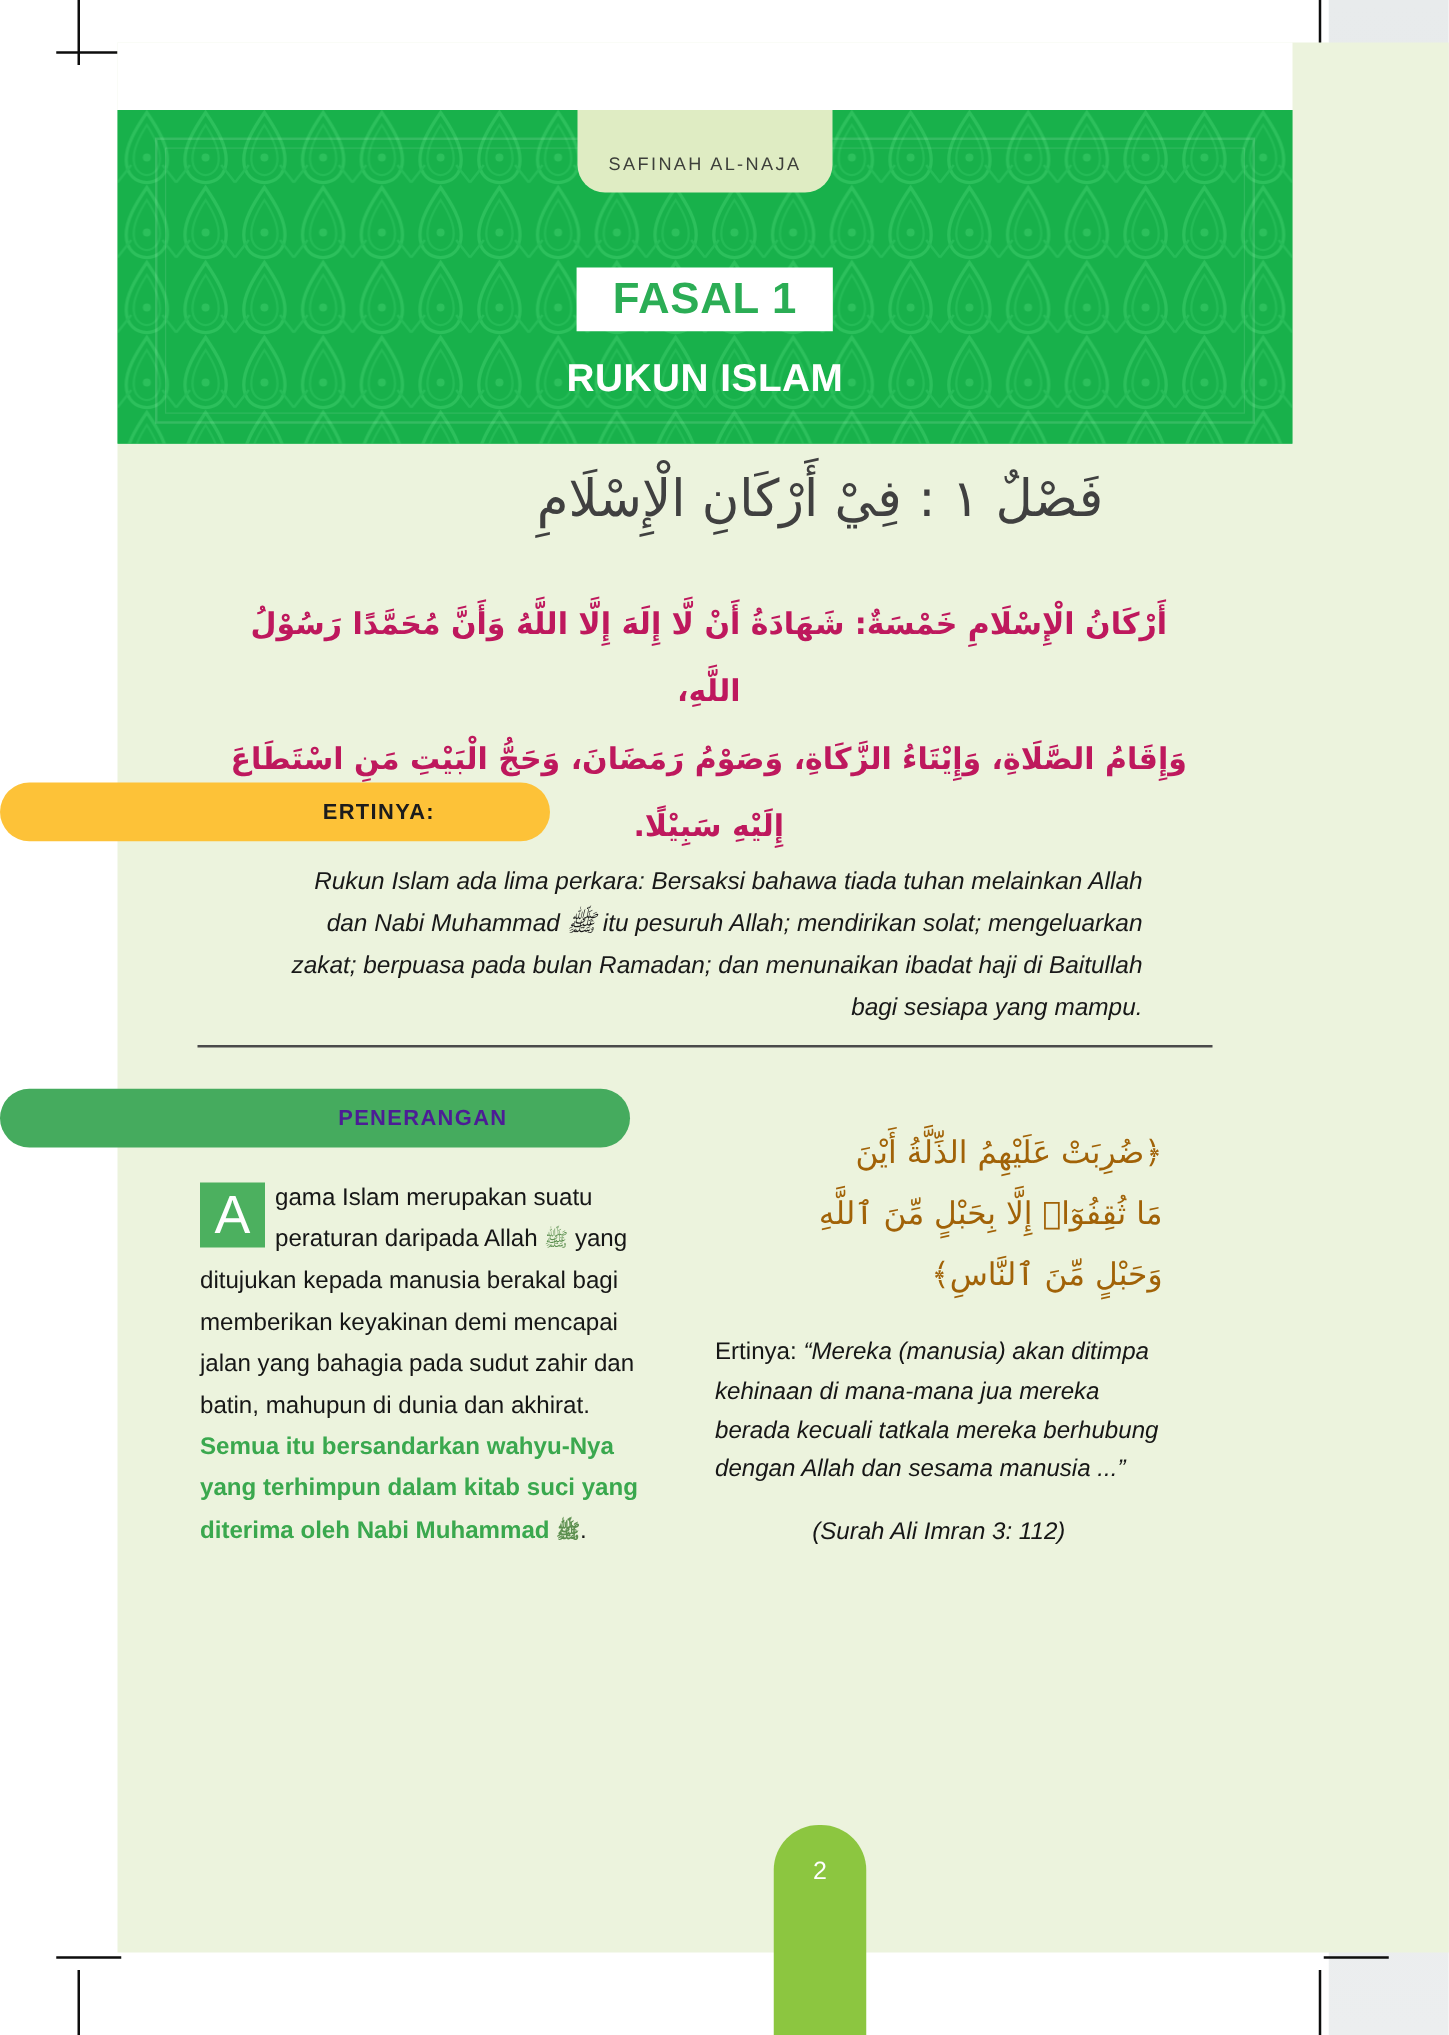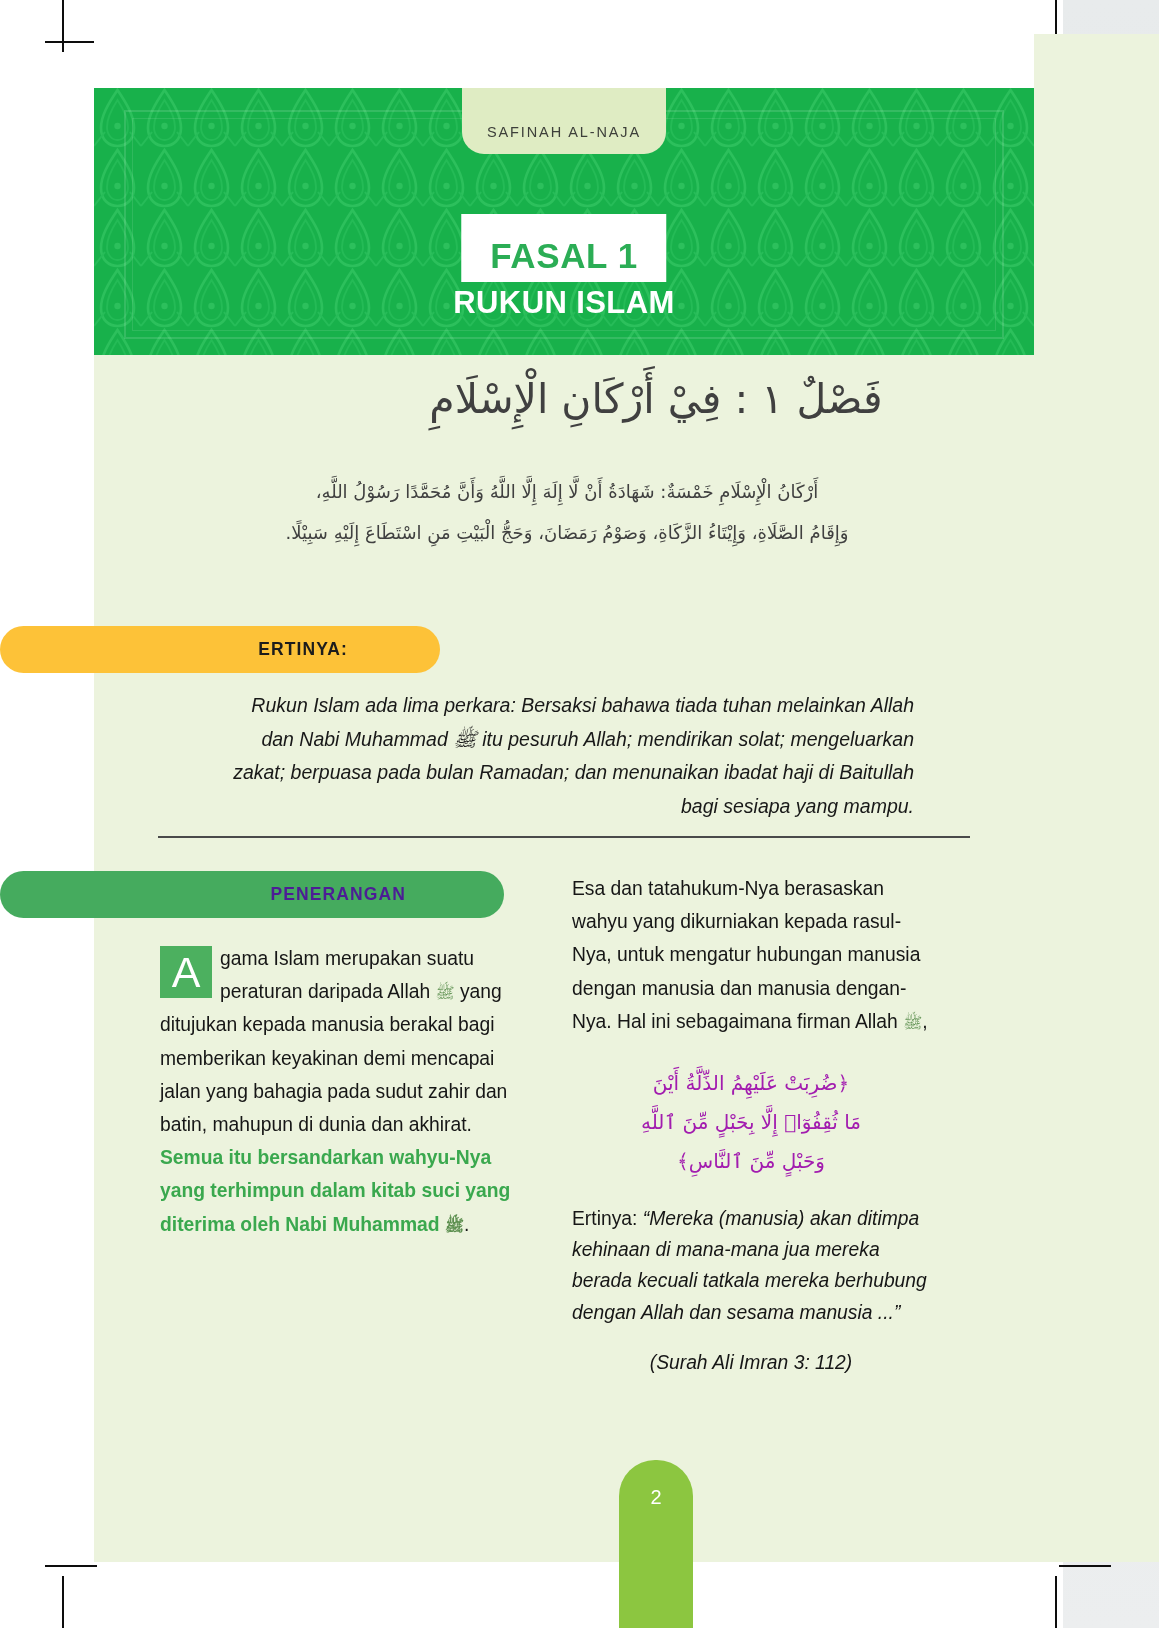--- a/index.html
+++ b/index.html
@@ -101,21 +101,21 @@
     color: #3d3f3a;
     font-weight: 400;
   }
 
   .fasal-box {
     position: absolute;
     left: 50%;
     transform: translateX(-50%);
     top: 126px;
     background: #ffffff;
-    padding: 24px 29px 9px 29px;
+    padding: 7px 29px 9px 29px;
     z-index: 4;
   }
   .fasal-box span {
     font-size: 35px;
     font-weight: 700;
     color: #2bad55;
     letter-spacing: 0.6px;
     line-height: 1;
     display: block;
   }
@@ -144,23 +144,24 @@
     line-height: 1.55;
   }
   .arabic-body {
     position: absolute;
     left: 78px;
     width: 790px;
     top: 438px;
     direction: rtl;
     text-align: center;
     font-family: "DejaVu Sans", "Liberation Sans", sans-serif;
-    font-size: 18px;
-    color: #404040;
+    font-size: 24px;
+    color: #be185d;
     line-height: 2.25;
+    font-weight: bold;
   }
 
   
   .pill {
     position: absolute;
     height: 47px;
     border-radius: 24px;
     display: flex;
     align-items: center;
     justify-content: flex-end;
@@ -241,25 +242,25 @@
     font-weight: 700;
   }
   .saw {
     font-family: "DejaVu Sans", serif;
     color: #5c8f4f;
     font-size: 0.82em;
   }
 
   .verse {
     direction: rtl;
-    text-align: center;
+    text-align: right;
     font-family: "DejaVu Sans", "Liberation Sans", sans-serif;
-    font-size: 20px;
+    font-size: 25px;
     line-height: 1.95;
-    color: #a21caf;
+    color: #a16207;
     margin: 26px 0 0 0;
   }
   .verse-trans {
     margin: 22px 0 0 0;
     font-size: 19.3px;
     line-height: 1.62;
     color: #161616;
   }
   .verse-trans em { }
   .surah {
@@ -356,23 +357,20 @@
       <span>PENERANGAN</span>
     </div>
 
     <div class="col col-left">
       <p class="para">
         <span class="dropcap">A</span><span>gama Islam merupakan suatu peraturan daripada Allah </span><span class="saw">ﷺ</span><span> yang ditujukan kepada manusia berakal bagi memberikan keyakinan demi mencapai jalan yang bahagia pada sudut zahir dan batin, mahupun di dunia dan akhirat. </span><span class="hl">Semua itu bersandarkan wahyu-Nya yang terhimpun dalam kitab suci yang diterima oleh Nabi Muhammad </span><span class="saw hl">ﷺ</span><span>.</span>
       </p>
     </div>
 
     <div class="col col-right">
-      <p class="para">
-        <span>Esa dan tatahukum-Nya berasaskan wahyu yang dikurniakan kepada rasul-Nya, untuk mengatur hubungan manusia dengan manusia dan manusia dengan-Nya. Hal ini sebagaimana firman Allah </span><span class="saw">ﷺ</span><span>,</span>
-      </p>
 
       <div class="verse">
         <div>﴿ضُرِبَتْ عَلَيْهِمُ الذِّلَّةُ أَيْنَ</div>
         <div>مَا ثُقِفُوٓا۟ إِلَّا بِحَبْلٍ مِّنَ ٱللَّهِ</div>
         <div>وَحَبْلٍ مِّنَ ٱلنَّاسِ﴾</div>
       </div>
 
       <p class="verse-trans">
         <span>Ertinya: </span><em>“Mereka (manusia) akan ditimpa kehinaan di mana-mana jua mereka berada kecuali tatkala mereka berhubung dengan Allah dan sesama manusia ...”</em>
       </p>

